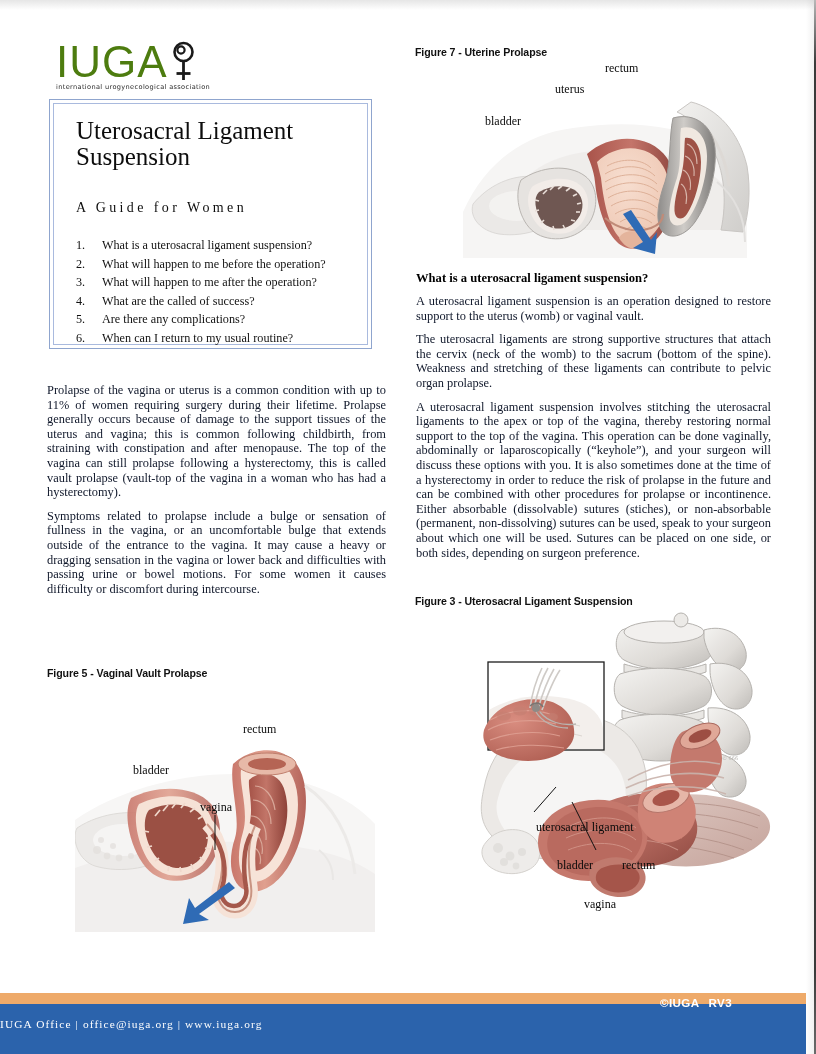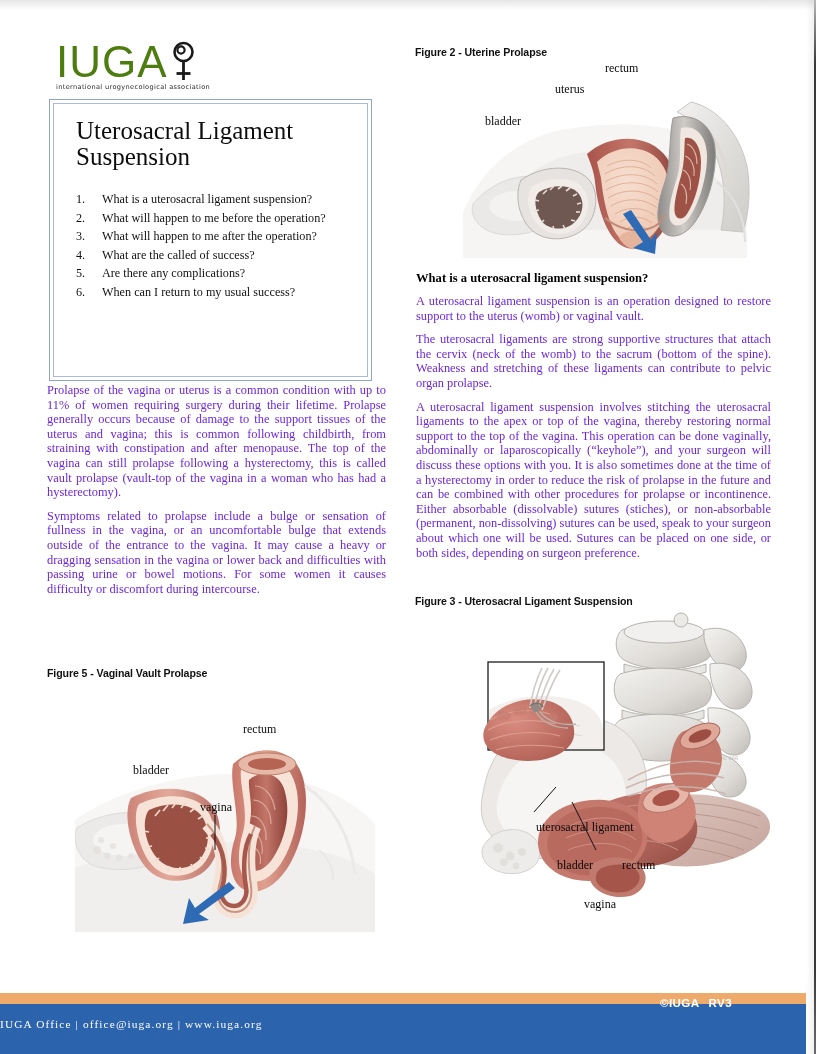--- a/index.html
+++ b/index.html
@@ -73,21 +73,21 @@
     margin-top: 1px;
     white-space: nowrap;
   }
 
   
   .title-box {
     position: absolute;
     left: 49px;
     top: 99px;
     width: 323px;
-    height: 282px;
+    height: 250px;
     border: 1px solid #8fa5ce;
     background: #ffffff;
     box-sizing: border-box;
     padding: 3px;
   }
   .title-box-inner {
     border: 1px solid #a9bade;
     width: 100%;
     height: 100%;
     box-sizing: border-box;
@@ -135,21 +135,21 @@
     position: absolute;
     left: 416px;
     top: 271px;
     width: 355px;
   }
   p.body {
     font-family: "Liberation Serif", serif;
     font-size: 12.4px;
     line-height: 14.6px;
     text-align: justify;
-    color: #6d28d9;
+    color: #0f172a;
     margin: 0 0 9px 0;
   }
   h2.section-head {
     font-family: "Liberation Serif", serif;
     font-size: 12.6px;
     font-weight: bold;
     color: #000;
     margin: 0 0 8px 0;
   }
 
@@ -242,20 +242,21 @@
           <line x1="7.5" y1="33.5" x2="21.5" y2="33.5" stroke="#1a1a1a" stroke-width="2.8"></line>
         </svg>
       </span>
     </div>
     <div class="logo-tag">international urogynecological association</div>
   </div>
 
   <div class="title-box">
     <div class="title-box-inner">
       <div class="doc-title">Uterosacral Ligament Suspension</div>
+      <div class="guide-line">A Guide for Women</div>
       <div class="toc">
         <div class="toc-item">
           <span class="toc-num">1.</span>
           <span class="toc-text">What is a uterosacral ligament suspension?</span>
         </div>
         <div class="toc-item">
           <span class="toc-num">2.</span>
           <span class="toc-text">What will happen to me before the operation?</span>
         </div>
         <div class="toc-item">
@@ -265,40 +266,40 @@
         <div class="toc-item">
           <span class="toc-num">4.</span>
           <span class="toc-text">What are the called of success?</span>
         </div>
         <div class="toc-item">
           <span class="toc-num">5.</span>
           <span class="toc-text">Are there any complications?</span>
         </div>
         <div class="toc-item">
           <span class="toc-num">6.</span>
-          <span class="toc-text">When can I return to my usual success?</span>
+          <span class="toc-text">When can I return to my usual routine?</span>
         </div>
       </div>
     </div>
   </div>
 
   <div class="col-left">
     <p class="body">Prolapse of the vagina or uterus is a common condition with up to 11% of women requiring surgery during their lifetime. Prolapse generally occurs because of damage to the support tissues of the uterus and vagina; this is common following childbirth, from straining with constipation and after menopause. The top of the vagina can still prolapse following a hysterectomy, this is called vault prolapse (vault-top of the vagina in a woman who has had a hysterectomy).</p>
     <p class="body">Symptoms related to prolapse include a bulge or sensation of fullness in the vagina, or an uncomfortable bulge that extends outside of the entrance to the vagina. It may cause a heavy or dragging sensation in the vagina or lower back and difficulties with passing urine or bowel motions. For some women it causes difficulty or discomfort during intercourse.</p>
   </div>
 
   <div class="col-right">
     <h2 class="section-head">What is a uterosacral ligament suspension?</h2>
     <p class="body">A uterosacral ligament suspension is an operation designed to restore support to the uterus (womb) or vaginal vault.</p>
     <p class="body">The uterosacral ligaments are strong supportive structures that attach the cervix (neck of the womb) to the sacrum (bottom of the spine). Weakness and stretching of these ligaments can contribute to pelvic organ prolapse.</p>
     <p class="body">A uterosacral ligament suspension involves stitching the uterosacral ligaments to the apex or top of the vagina, thereby restoring normal support to the top of the vagina. This operation can be done vaginally, abdominally or laparoscopically (“keyhole”), and your surgeon will discuss these options with you. It is also sometimes done at the time of a hysterectomy in order to reduce the risk of prolapse in the future and can be combined with other procedures for prolapse or incontinence. Either absorbable (dissolvable) sutures (stiches), or non-absorbable (permanent, non-dissolving) sutures can be used, speak to your surgeon about which one will be used. Sutures can be placed on one side, or both sides, depending on surgeon preference.</p>
   </div>
 
   <div class="fig-cap" id="fig1-cap">Figure 5 - Vaginal Vault Prolapse</div>
-  <div class="fig-cap" id="fig2-cap">Figure 2 - Uterine Prolapse</div>
+  <div class="fig-cap" id="fig2-cap">Figure 7 - Uterine Prolapse</div>
   <div class="fig-cap" id="fig3-cap">Figure 3 - Uterosacral Ligament Suspension</div>
 
   <div class="figure" id="figure2">
     <svg viewBox="0 0 300 196" xmlns="http://www.w3.org/2000/svg">
       <defs>
         <linearGradient id="f2bone" x1="0" y1="0" x2="1" y2="1">
           <stop offset="0%" stop-color="#f2f1ef"></stop>
           <stop offset="100%" stop-color="#cfcdca"></stop>
         </linearGradient>
         <radialGradient id="f2ut" cx="40%" cy="35%" r="75%">

